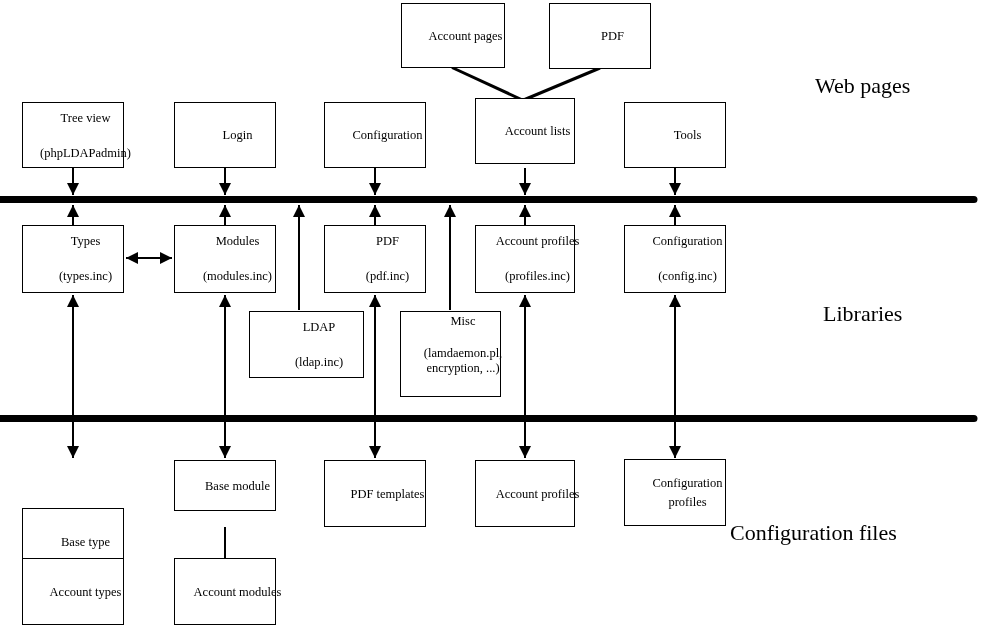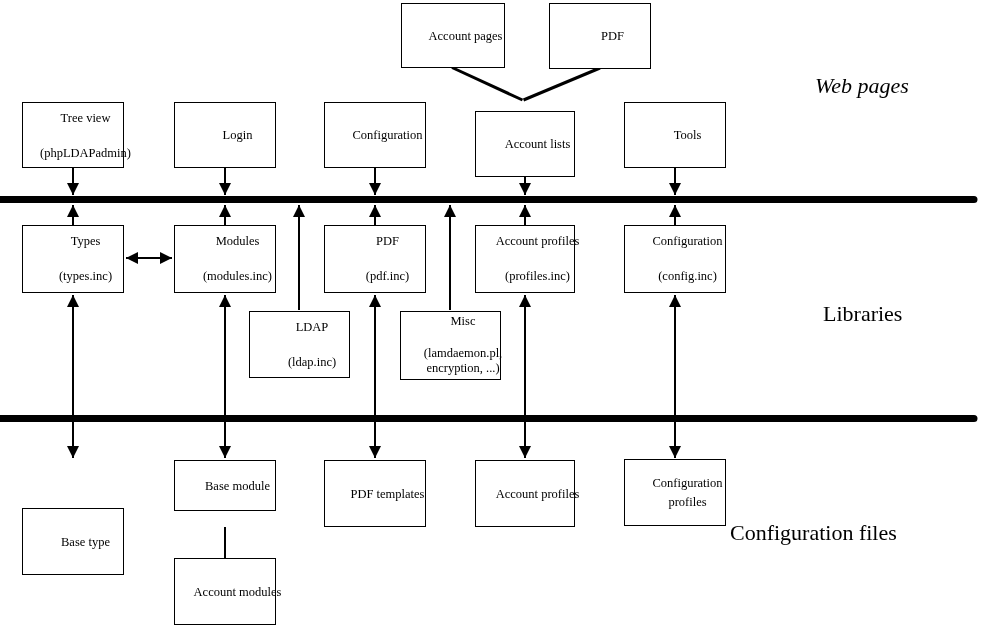--- a/index.html
+++ b/index.html
@@ -94,21 +94,21 @@
   <div class="box t" style="left:22px;top:102px;width:102px;height:66px;">
     <span>Tree view</span>
     <span class="sp">(phpLDAPadmin)</span>
   </div>
   <div class="box c" style="left:174px;top:102px;width:102px;height:66px;">
     <span>Login</span>
   </div>
   <div class="box c" style="left:324px;top:102px;width:102px;height:66px;">
     <span>Configuration</span>
   </div>
-  <div class="box c" style="left:475px;top:111px;width:100px;height:66px;">
+  <div class="box c" style="left:475px;top:98px;width:100px;height:66px;">
     <span>Account lists</span>
   </div>
   <div class="box c" style="left:624px;top:102px;width:102px;height:66px;">
     <span>Tools</span>
   </div>
 
   <div class="box t" style="left:174px;top:225px;width:102px;height:68px;">
     <span>Modules</span>
     <span class="sp">(modules.inc)</span>
   </div>
@@ -122,25 +122,25 @@
   </div>
   <div class="box t" style="left:475px;top:225px;width:100px;height:68px;">
     <span>Account profiles</span>
     <span class="sp">(profiles.inc)</span>
   </div>
   <div class="box t" style="left:624px;top:225px;width:102px;height:68px;">
     <span>Configuration</span>
     <span class="sp">(config.inc)</span>
   </div>
 
-  <div class="box t" style="left:249px;top:311px;width:101px;height:67px;">
+  <div class="box t" style="left:249px;top:311px;width:115px;height:67px;">
     <span>LDAP</span>
     <span class="sp">(ldap.inc)</span>
   </div>
-  <div class="box m" style="left:400px;top:311px;width:101px;height:69px;">
+  <div class="box m" style="left:400px;top:311px;width:101px;height:86px;">
     <span>Misc</span>
     <span class="sp">(lamdaemon.pl,</span>
     <span>encryption, ...)</span>
   </div>
 
   <div class="box c" style="left:22px;top:460px;width:102px;height:67px;margin-top:48px;">
     <span>Base type</span>
   </div>
   <div class="box c" style="left:174px;top:460px;width:102px;height:51px;">
     <span>Base module</span>
@@ -149,21 +149,24 @@
     <span>PDF templates</span>
   </div>
   <div class="box c" style="left:475px;top:460px;width:100px;height:67px;">
     <span>Account profiles</span>
   </div>
   <div class="box cc" style="left:624px;top:459px;width:102px;height:67px;">
     <span>Configuration</span>
     <span class="sp">profiles</span>
   </div>
 
+  <div class="box c" style="left:22px;top:558px;width:102px;height:67px;">
+    <span>Account types</span>
+  </div>
   <div class="box c" style="left:174px;top:558px;width:102px;height:67px;">
     <span>Account modules</span>
   </div>
 
-  <div class="section-label" style="left:815px;top:73px;font-style:italic;">Web pages</div>
+  <div class="section-label" style="left:815px;top:73px;">Web pages</div>
   <div class="section-label" style="left:823px;top:301px;">Libraries</div>
   <div class="section-label" style="left:730px;top:520px;">Configuration files</div>
 
 </div>
 
 </body></html>

